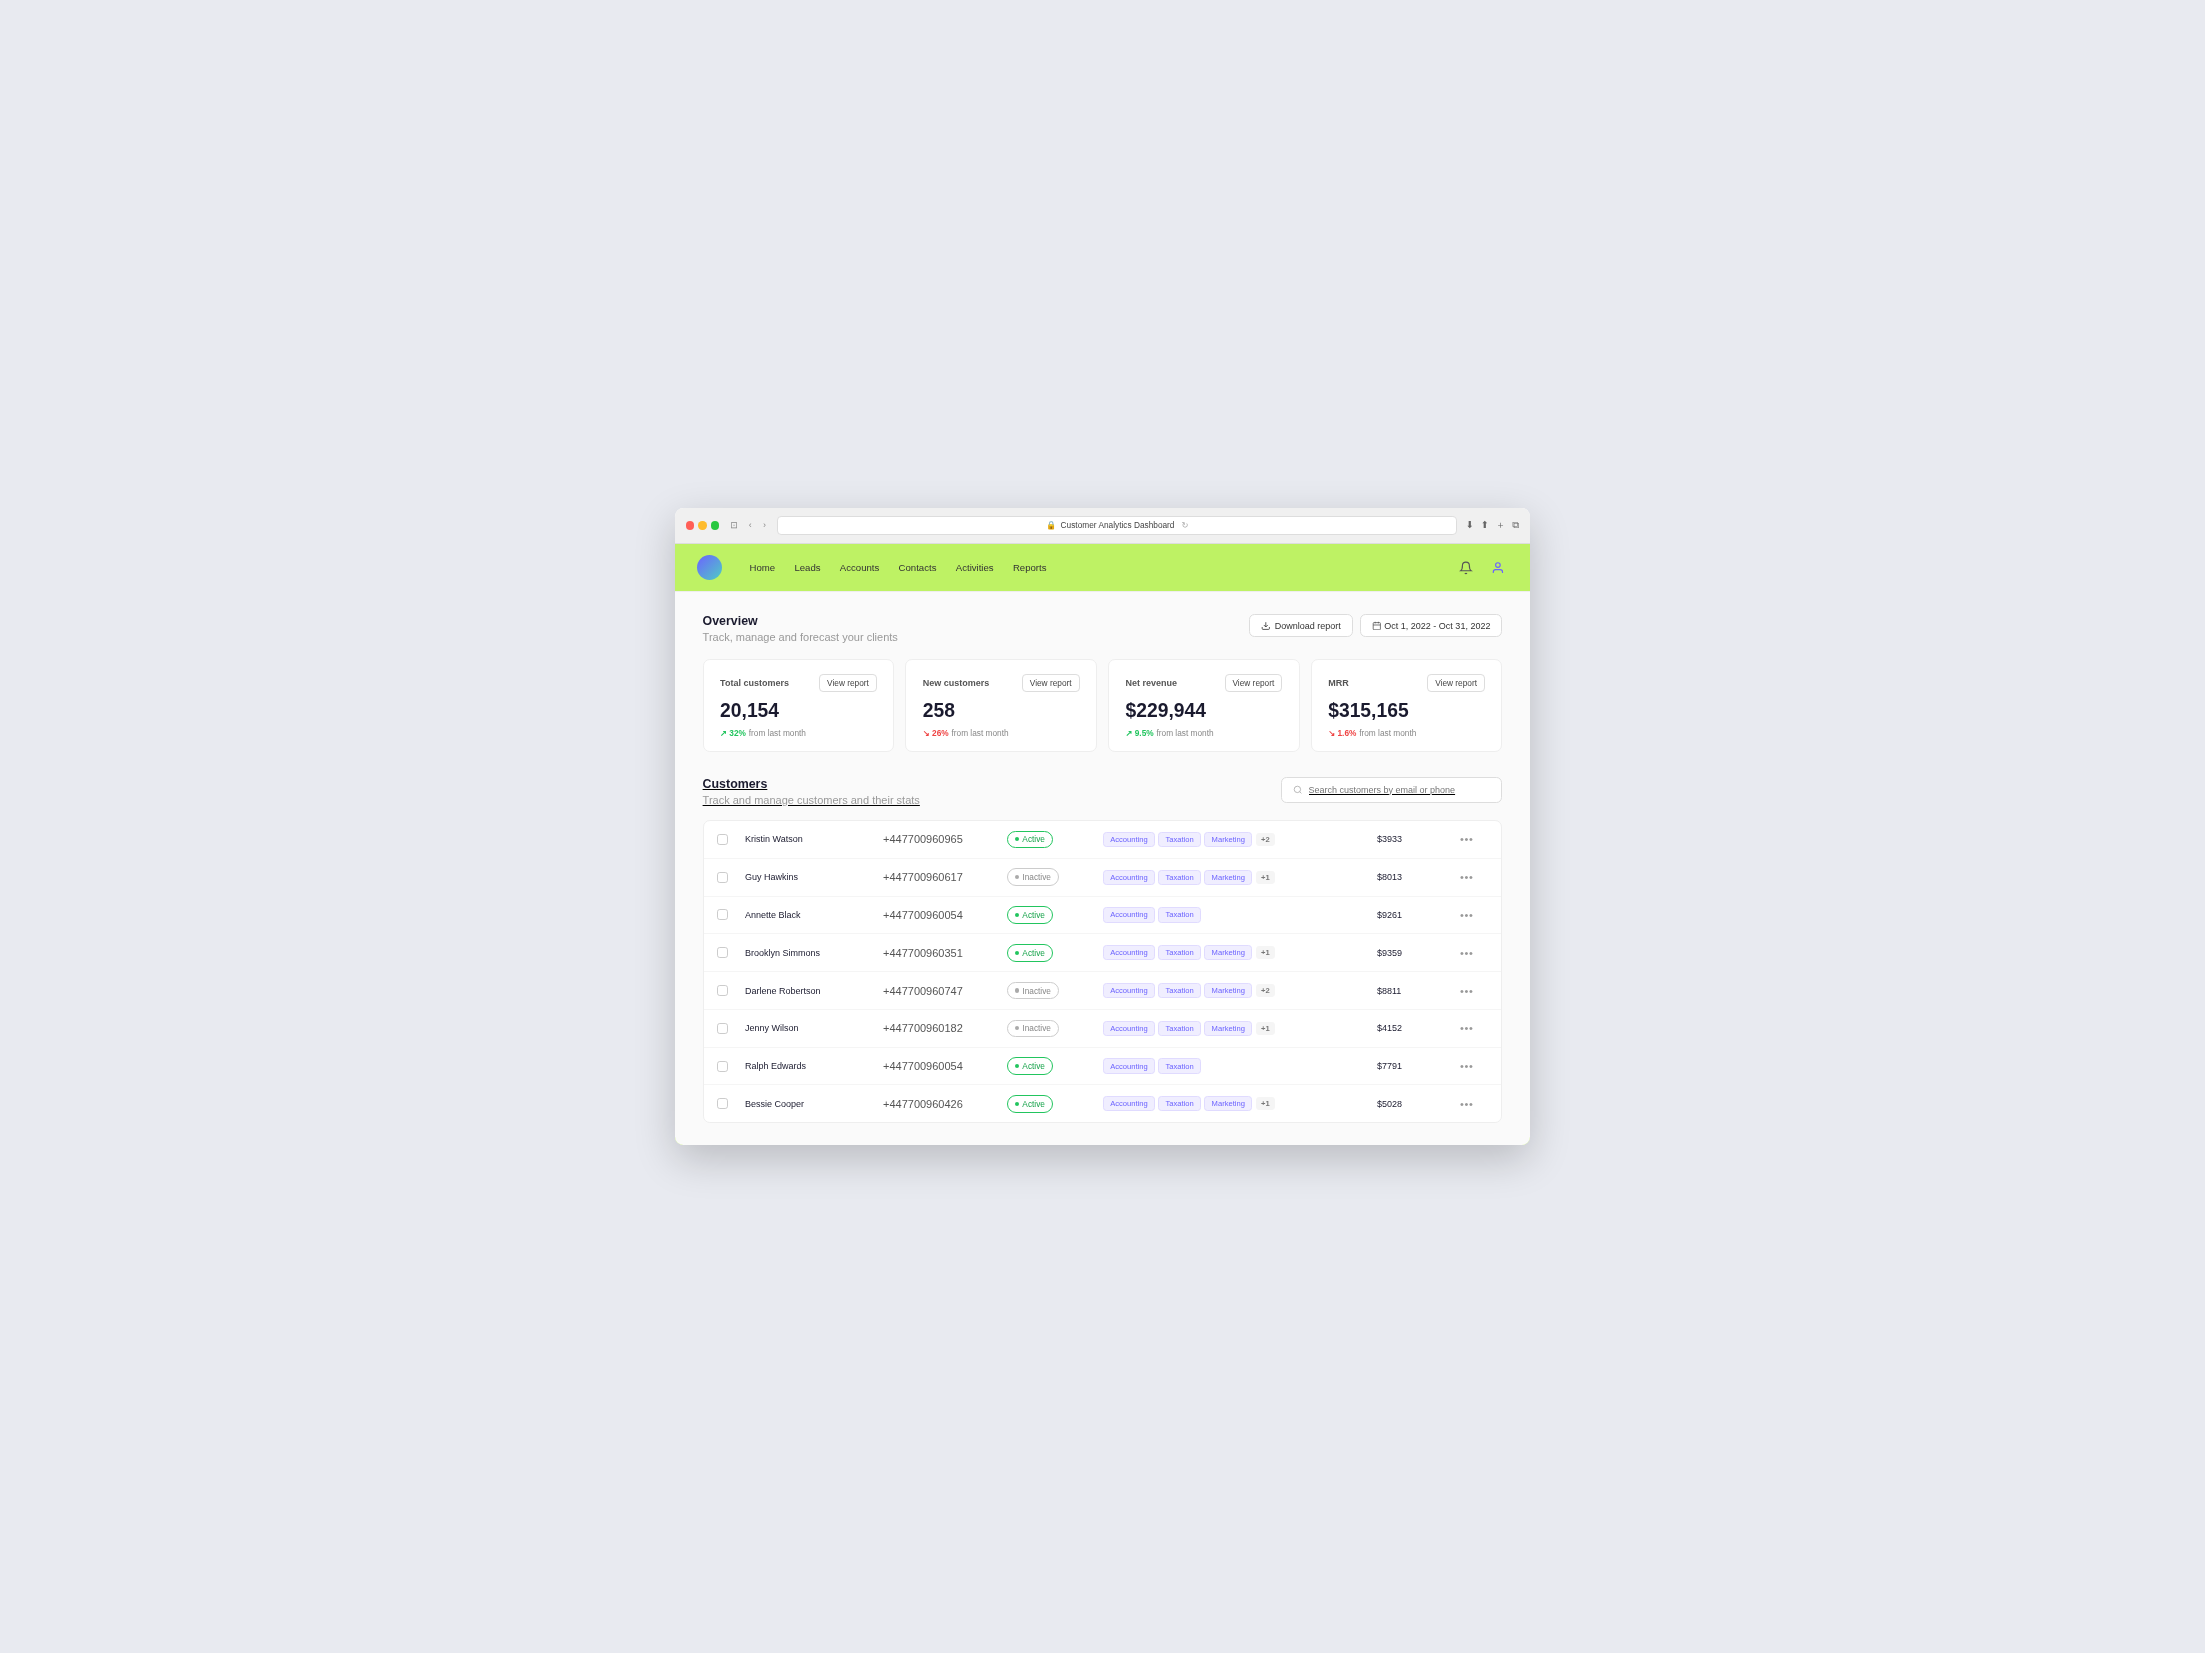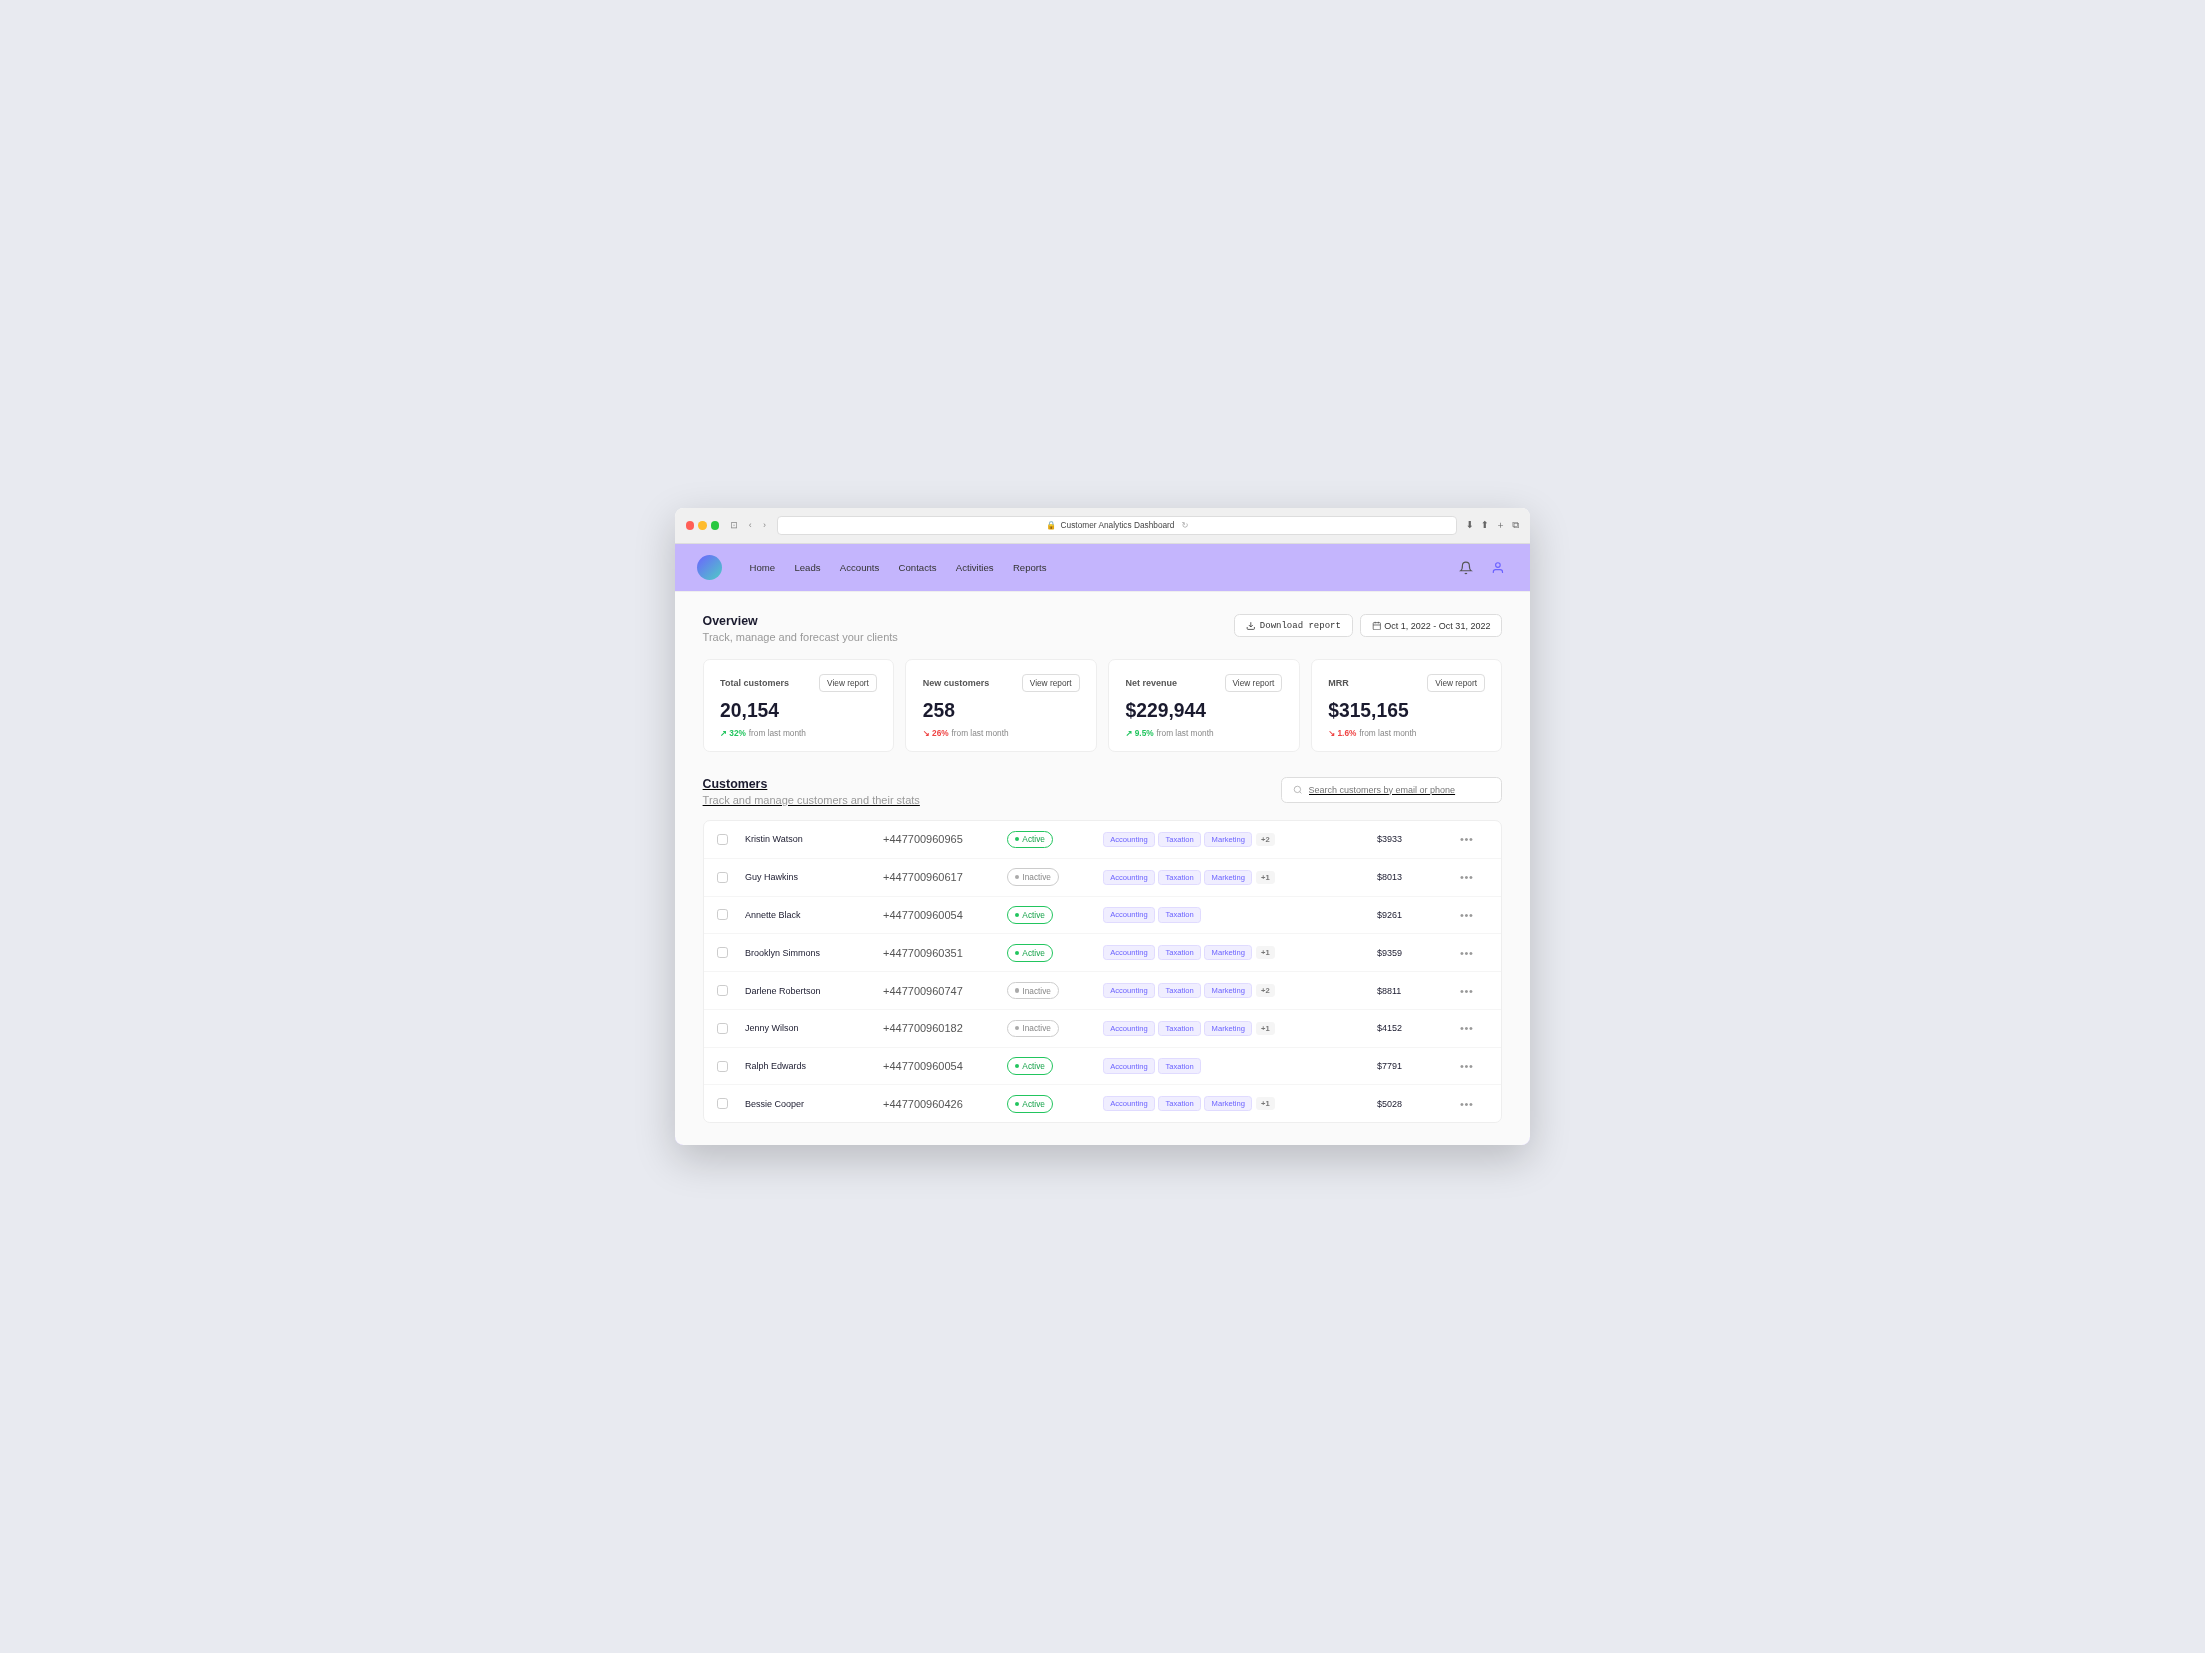--- a/index.html
+++ b/index.html
@@ -63,21 +63,21 @@
       gap: 4.1px;
     }
     .browser-actions {
       display: flex;
       gap: 6.9px;
       color: #666;
       font-size: 9.6px;
     }
     
     .app-content {
-      background: #c4b5fd;
+      background: #bef264;
     }
     
     .nav {
       display: flex;
       align-items: center;
       padding: 11px 22px;
       border-bottom: 0.7px solid #eee;
       gap: 22px;
     }
     .nav-logo {
@@ -149,21 +149,20 @@
       align-items: flex-start;
       gap: 4.1px;
       border: 0.7px solid #ddd;
       background: #fff;
       border-radius: 5.5px;
       padding: 5.5px 11px;
       font-size: 9px;
       color: #333;
       cursor: pointer;
       font-weight: 500;
-      font-family: Liberation Mono, monospace;
     }
     .btn-daterange {
       display: flex;
       align-items: center;
       gap: 3px;
       border: 0.7px solid #ddd;
       background: #fff;
       border-radius: 5.5px;
       padding: 5.5px 11px;
       font-size: 9px;

